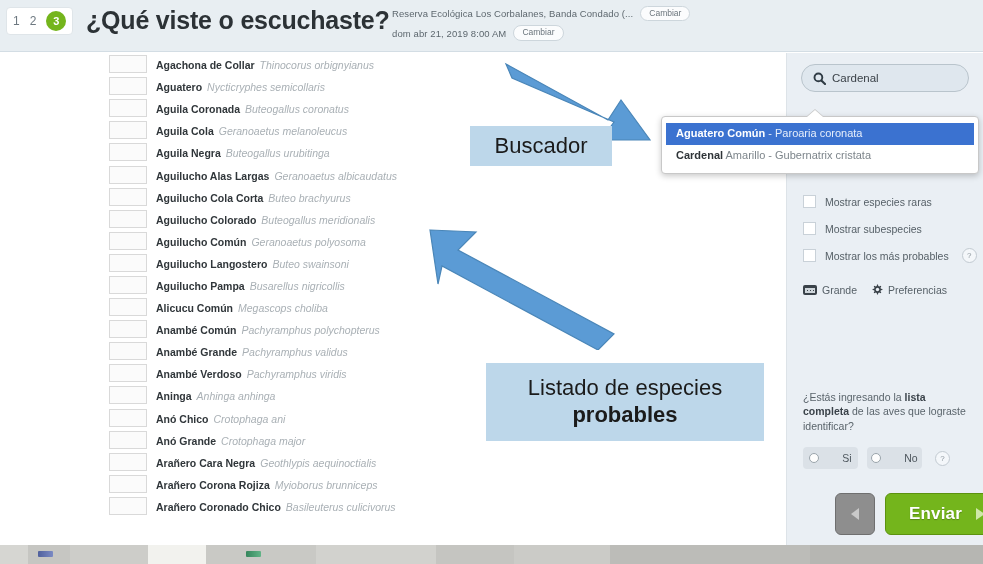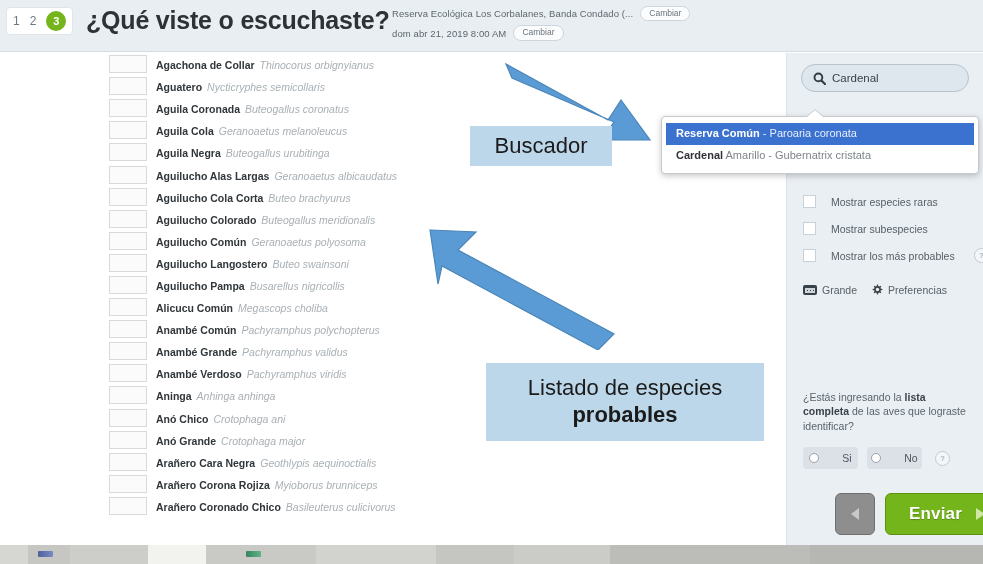--- a/index.html
+++ b/index.html
@@ -97,21 +97,21 @@
     padding:3px 10px;font-size:11px;color:#2f3438;white-space:nowrap;
     line-height:1.45;
   }
   .dd-item.sel{background:#3b72d0;color:#ffffff;}
   .dd-item b{font-weight:700;}
   .dd-item .rest{color:#7d858b;}
   .dd-item.sel .rest{color:#e6eefb;}
 
   
   .opts{position:absolute;left:16px;top:135px;width:176px;}
-  .opt-row{display:flex;align-items:center;height:27px;gap:15px;}
+  .opt-row{display:flex;align-items:center;height:27px;gap:9px;}
   .chk{
     width:13px;height:13px;background:#ffffff;border:1px solid #c9d1d8;
     box-sizing:border-box;flex:0 0 auto;
   }
   .opt-label{font-size:10.5px;color:#555f66;white-space:nowrap;}
   .help-badge{
     width:13px;height:13px;border-radius:50%;border:1px solid #c2cad1;
     background:#f4f7fa;color:#8d979e;font-size:8px;display:flex;
     align-items:center;justify-content:center;margin-left:4px;flex:0 0 auto;
   }
@@ -308,21 +308,21 @@
         <svg class="search-ico" width="13" height="13" viewBox="0 0 13 13">
           <circle cx="5.4" cy="5.4" r="3.9" fill="none" stroke="#2f3b44" stroke-width="1.9"></circle>
           <line x1="8.4" y1="8.4" x2="12" y2="12" stroke="#2f3b44" stroke-width="2.1" stroke-linecap="round"></line>
         </svg>
         <span class="search-val">Cardenal</span>
       </div>
 
       <div class="dropdown">
         <div class="dd-caret"></div>
         <div class="dd-item sel">
-          <b>Reserva Común</b><span class="rest"> - Paroaria coronata</span>
+          <b>Aguatero Común</b><span class="rest"> - Paroaria coronata</span>
         </div>
         <div class="dd-item">
           <b>Cardenal</b><span class="rest"> Amarillo - Gubernatrix cristata</span>
         </div>
       </div>
     </div>
 
     <div class="opts">
       <div class="opt-row">
         <span class="chk"></span>

